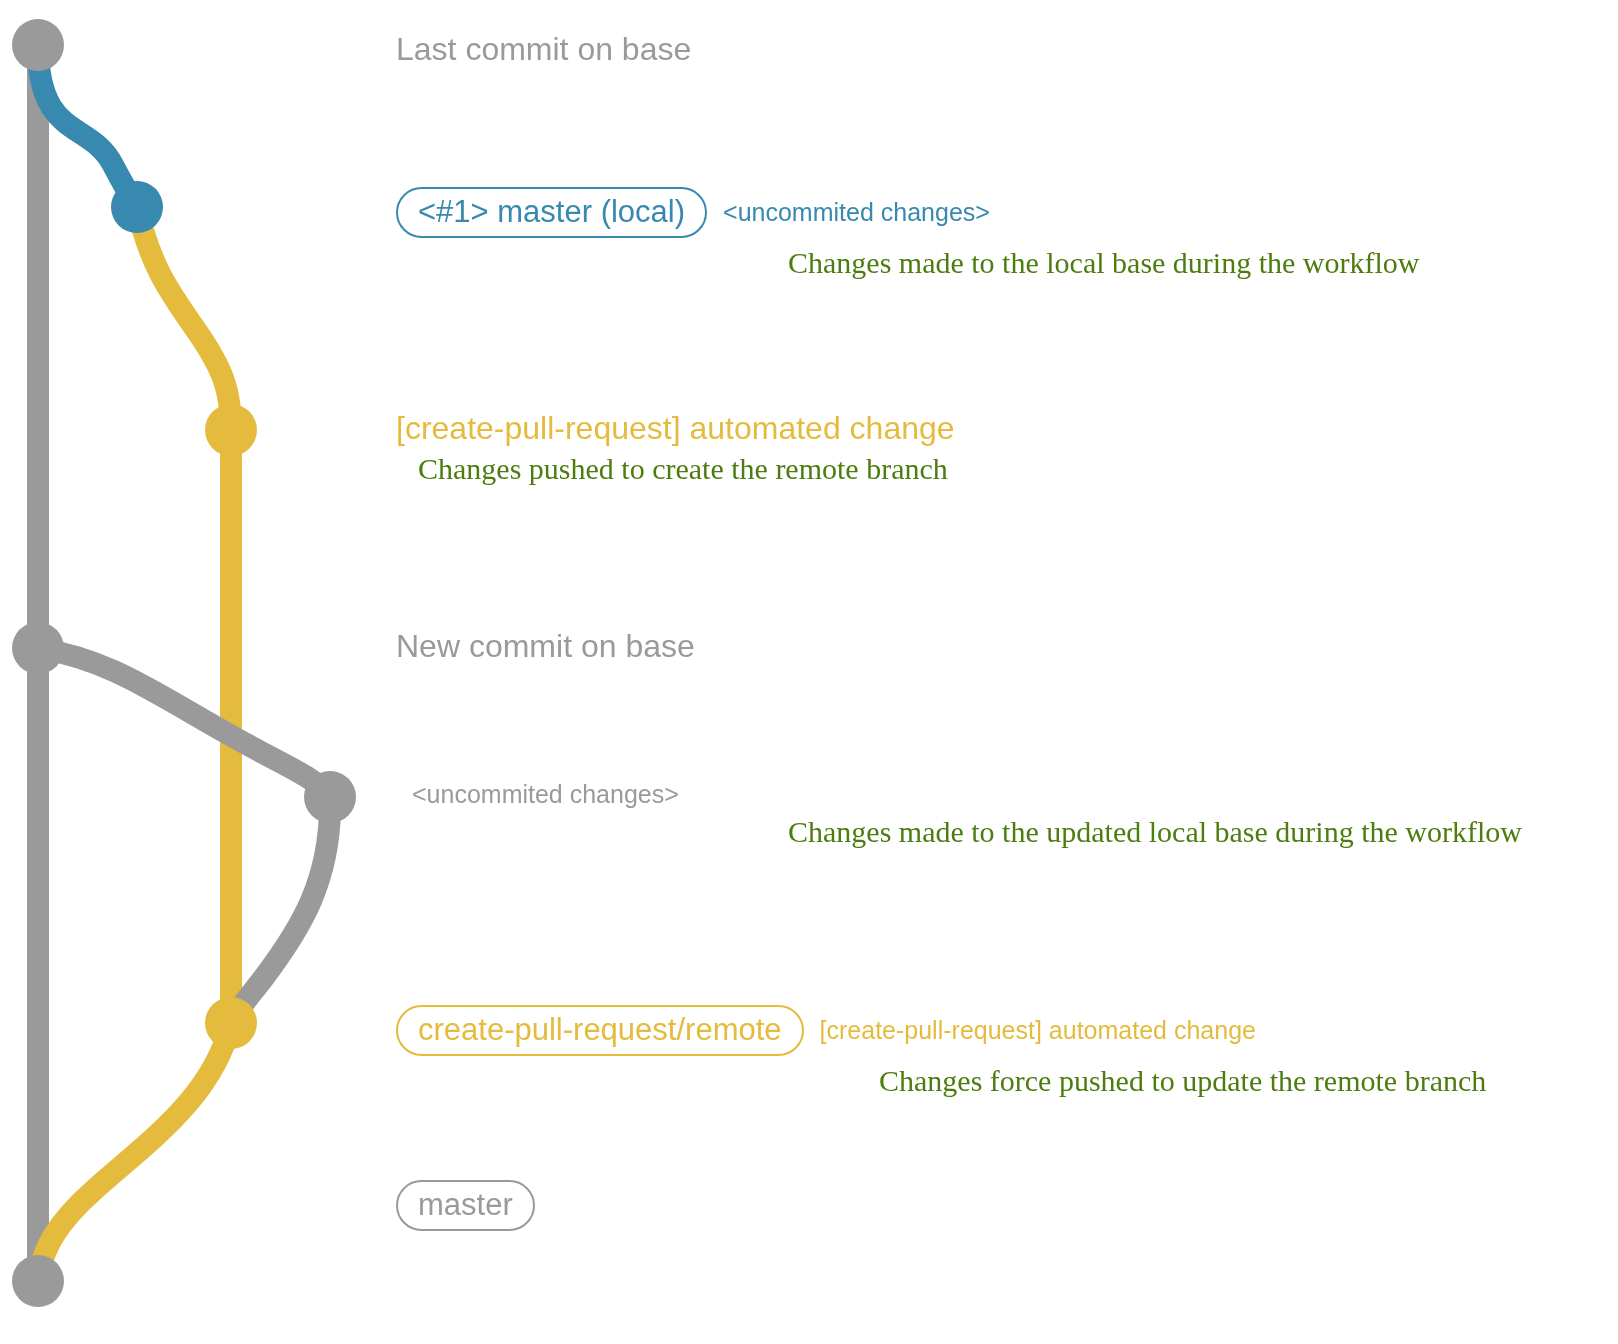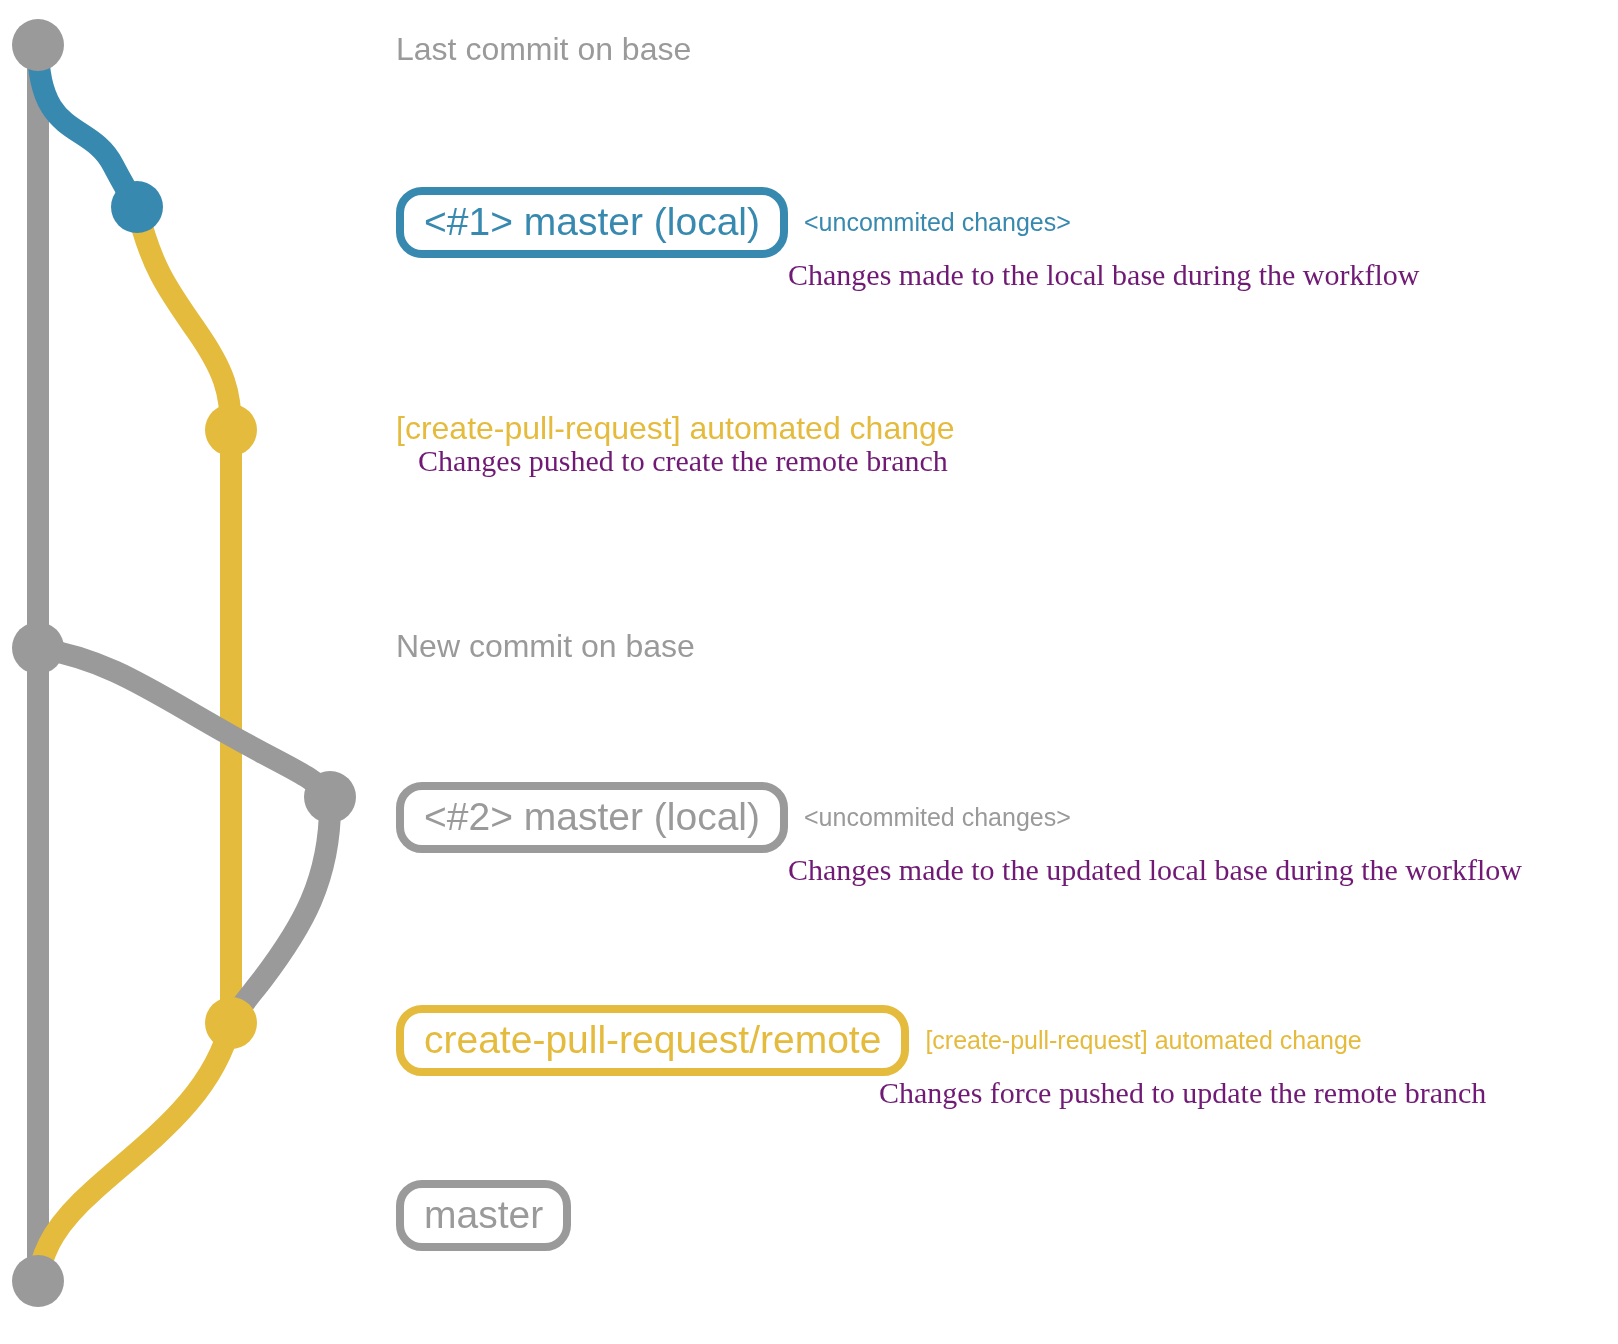--- a/index.html
+++ b/index.html
@@ -40,24 +40,24 @@
   }
 
   .row-main {
     display: flex;
     align-items: center;
     white-space: nowrap;
   }
 
   .badge {
     display: inline-block;
-    border: 8px solid #14532d;
+    border: 2px solid #14532d;
     border-radius: 26px;
     padding: 7px 20px 9px 20px;
-    font-size: 39px;
+    font-size: 31px;
     line-height: 1.0;
     color: #9a9a9a;
     background: transparent;
     box-sizing: border-box;
   }
   .badge.blue { border-color: #3889af; color: #3889af; }
   .badge.yellow { border-color: #e4bb3d; color: #e4bb3d; }
   .badge.gray { border-color: #9a9a9a; color: #9a9a9a; }
 
   .commit-msg {
@@ -76,23 +76,23 @@
     line-height: 1.0;
     color: #9a9a9a;
     white-space: nowrap;
   }
   .plain-msg.yellow { color: #e4bb3d; }
 
   .note {
     font-family: "Liberation Serif", serif;
     font-size: 30px;
     line-height: 1.0;
-    color: #701a75;
+    color: #4d7c0f;
     white-space: nowrap;
-    margin-top: 2px;
+    margin-top: 10px;
   }
   .note.indent-b { margin-left: 22px; }
 </style>
 </head>
 <body>
 
 <svg id="graph-svg" viewBox="0 0 1618 1344" xmlns="http://www.w3.org/2000/svg">
   <g fill="none" stroke-width="22" stroke-linecap="round">
 
     <path d="M 38 45 L 38 1281" stroke="#9a9a9a"></path>
@@ -145,21 +145,20 @@
   </div>
 
   <div class="row" style="top: 630px;">
     <div class="row-main">
       <span class="plain-msg">New commit on base</span>
     </div>
   </div>
 
   <div class="row" style="top: 782px;">
     <div class="row-main">
-      <span class="badge gray">&lt;#2&gt; master (local)</span>
       <span class="commit-msg gray">&lt;uncommited changes&gt;</span>
     </div>
     <div class="note" style="margin-left: 392px;">Changes made to the updated local base during the workflow</div>
   </div>
 
   <div class="row" style="top: 1005px;">
     <div class="row-main">
       <span class="badge yellow">create-pull-request/remote</span>
       <span class="commit-msg yellow">[create-pull-request] automated change</span>
     </div>

